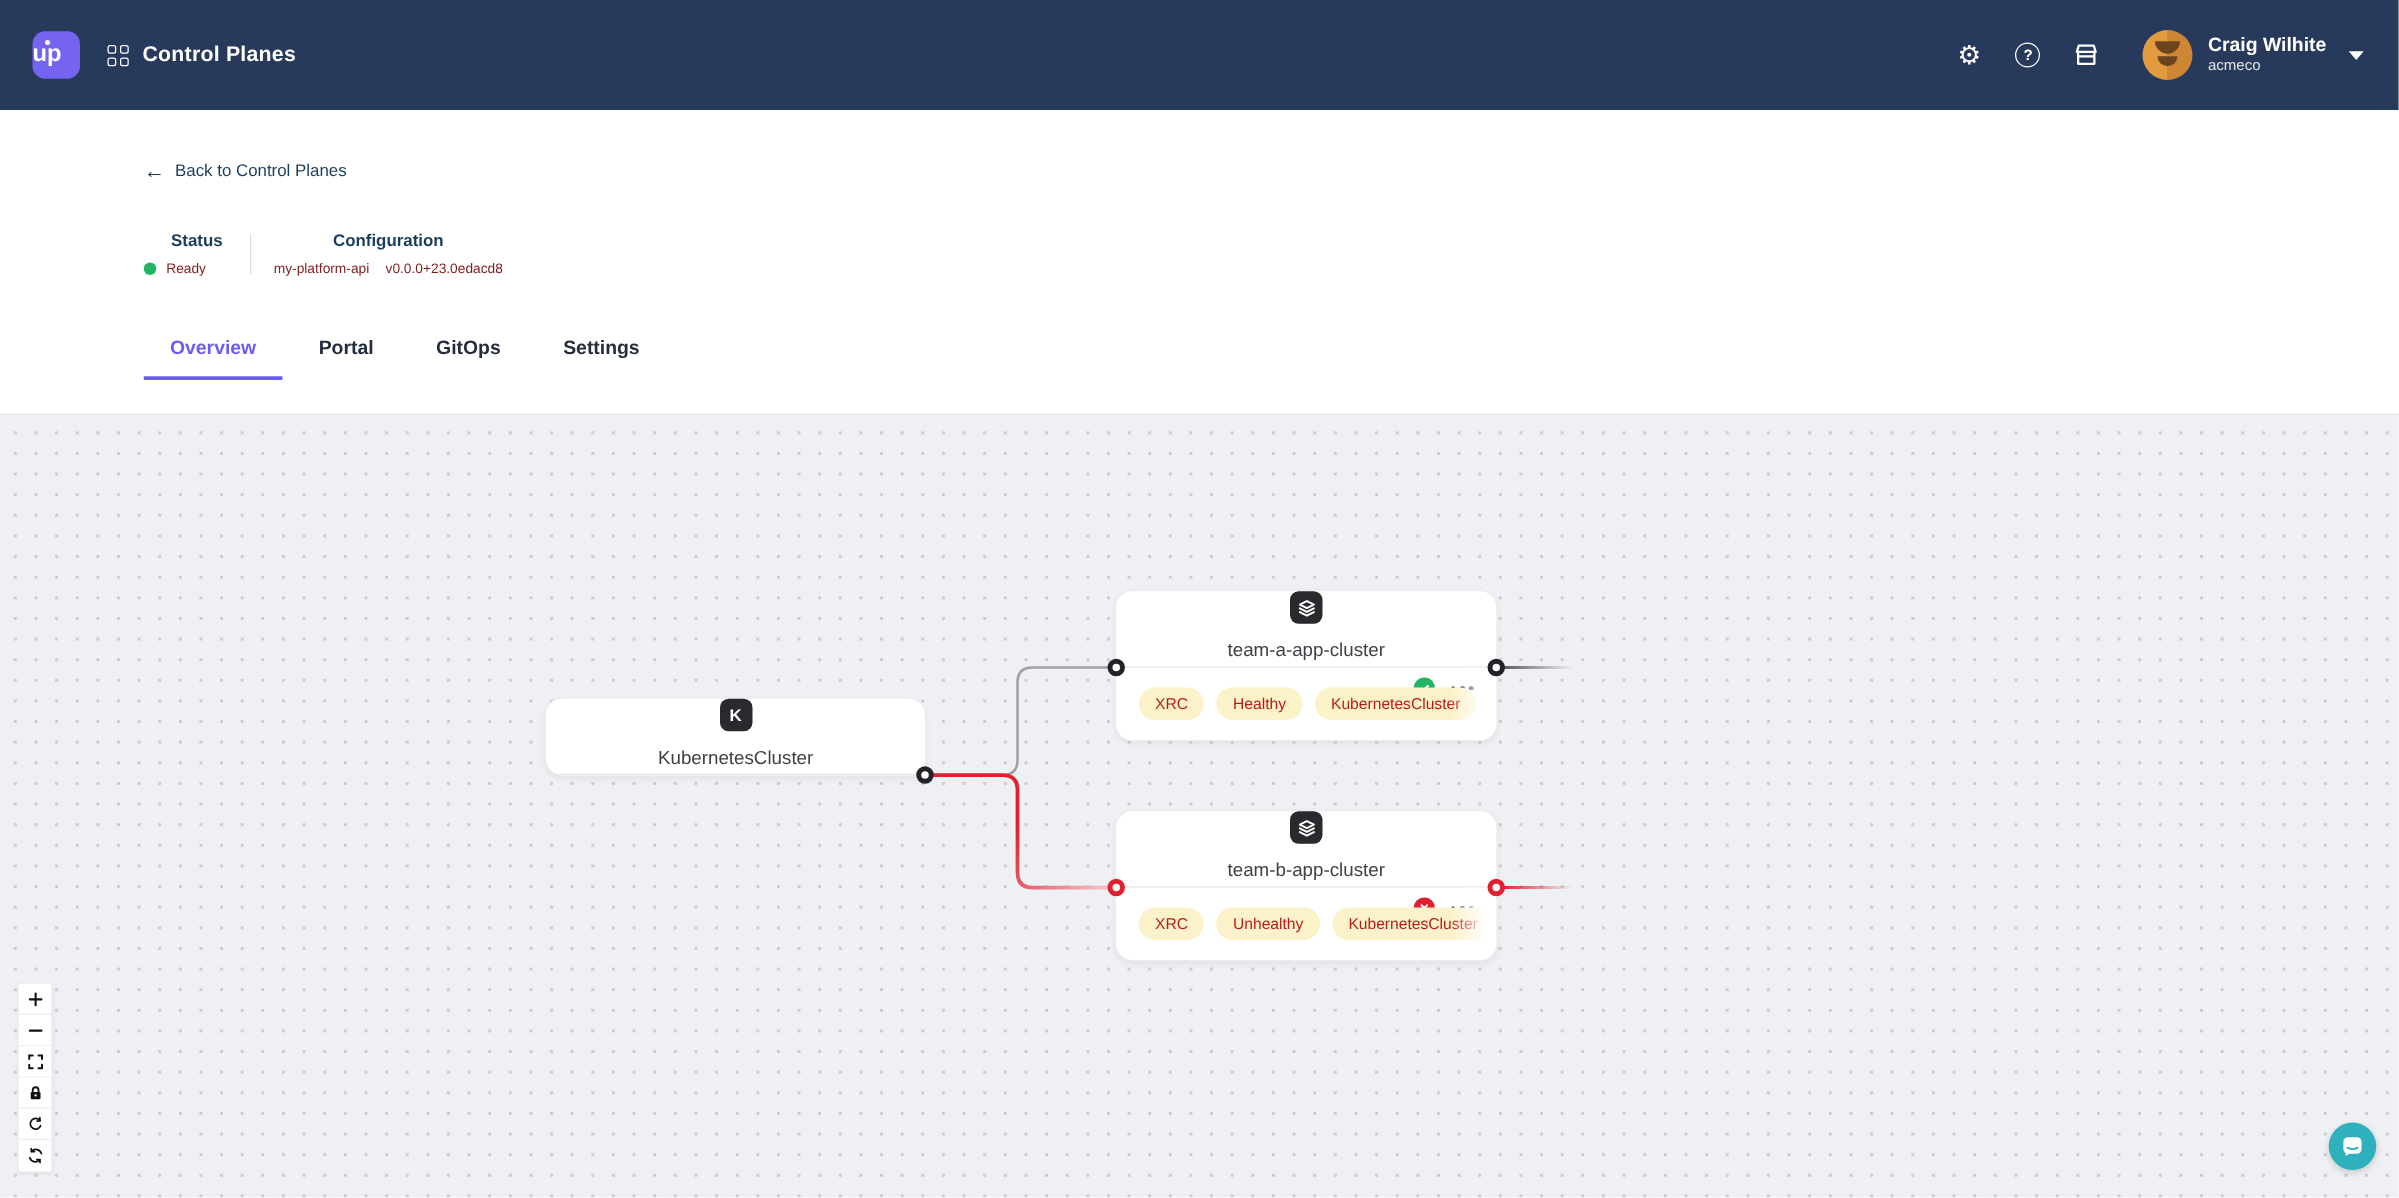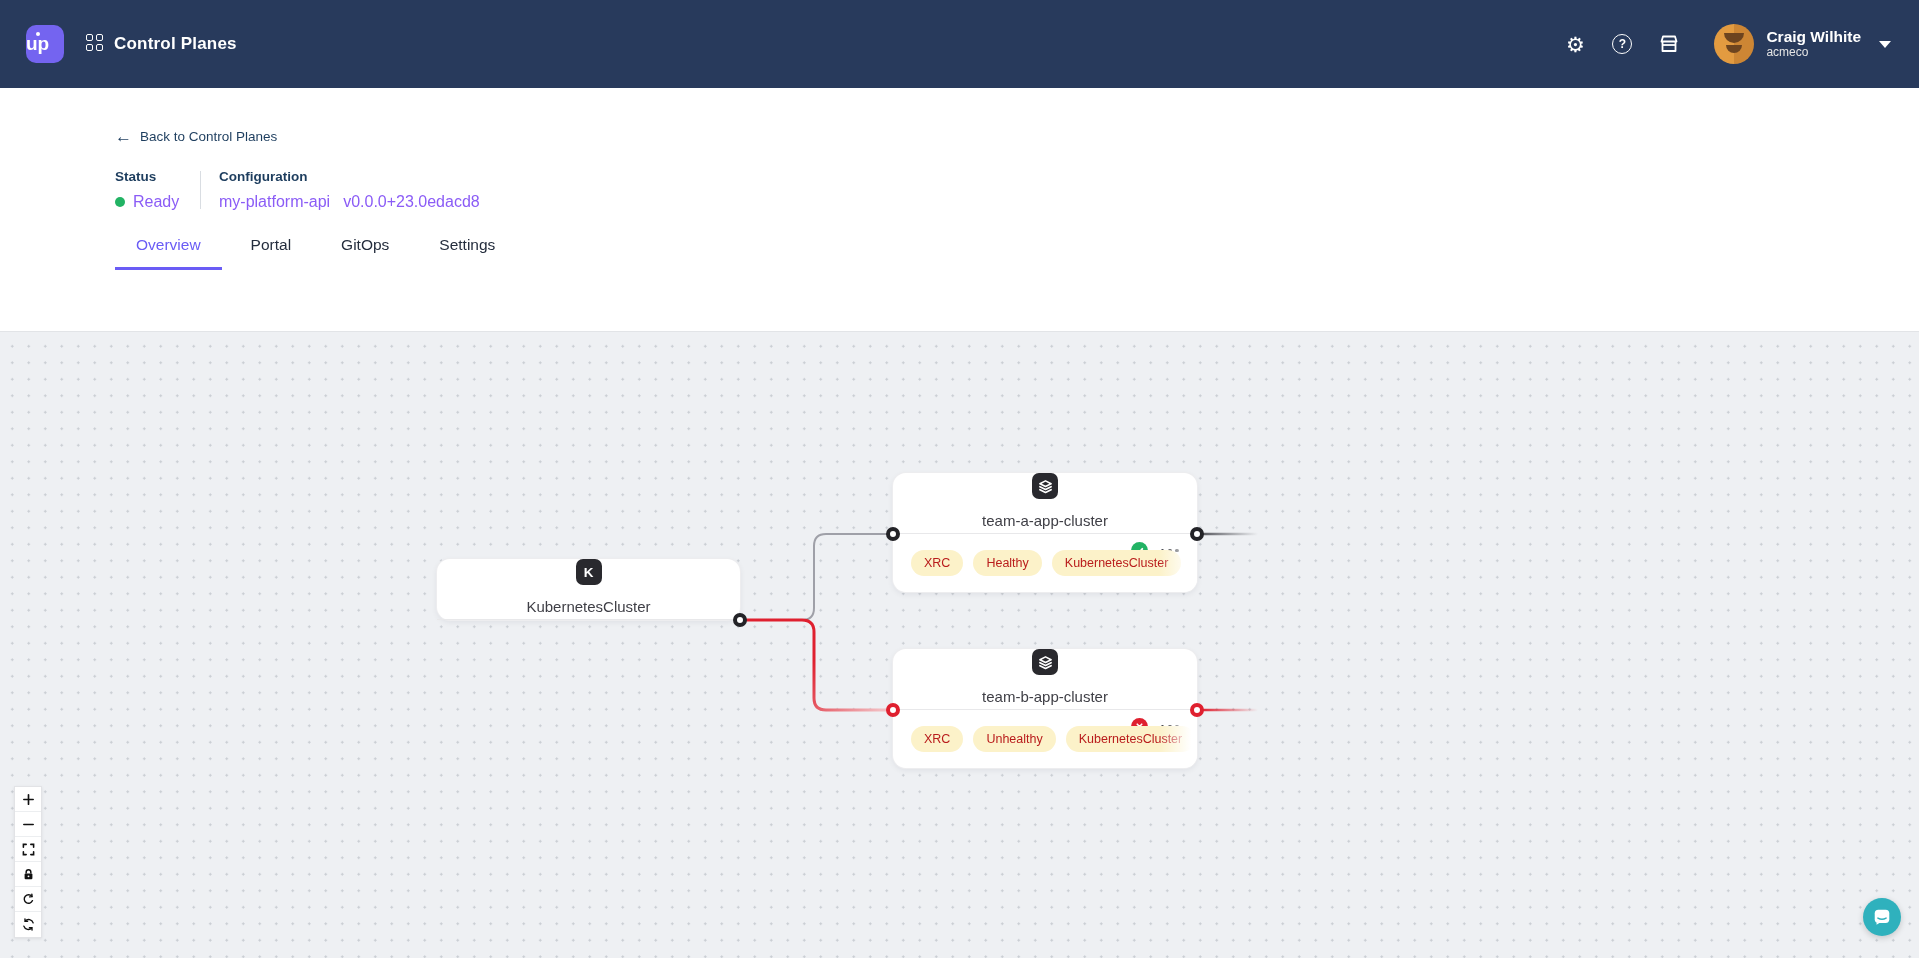--- a/index.html
+++ b/index.html
@@ -4,21 +4,21 @@
 <style>
   * { margin:0; padding:0; box-sizing:border-box; }
   html,body { width:1919px; height:958px; overflow:hidden; font-family:"Liberation Sans",sans-serif; background:#fff; }
   body { display:flex; flex-direction:column; }
 
   
   .navbar { height:88px; background:#283a5c; display:flex; align-items:center; padding:0 28px 0 26px; flex:0 0 auto; }
   .logo { width:38px; height:38px; border-radius:10px; background:#7464f0; color:#fff; display:flex; align-items:center; justify-content:flex-start;
           font-weight:bold; font-size:19px; position:relative; cursor:pointer; }
   .logo .logo-dot { position:absolute; top:7px; left:10px; width:4px; height:4px; border-radius:50%; background:#fff; }
-  .nav-app { display:flex; align-items:flex-start; gap:11px; margin-left:22px; }
+  .nav-app { display:flex; align-items:center; gap:11px; margin-left:22px; }
   .grid-icon { display:grid; grid-template-columns:7px 7px; grid-template-rows:7px 7px; gap:3px; }
   .grid-icon span { border:1.8px solid #fff; border-radius:2px; }
   .nav-title { color:#fff; font-size:17px; font-weight:bold; letter-spacing:.2px; }
   .nav-right { margin-left:auto; display:flex; align-items:center; gap:23px; }
   .nav-ic { width:24px; height:24px; display:flex; align-items:center; justify-content:center; color:#fff; cursor:pointer; }
   .gear-glyph { font-size:21px; line-height:1; }
   .help-circle { width:20px; height:20px; border:1.8px solid #fff; border-radius:50%; display:flex; align-items:center; justify-content:center;
                  font-size:12px; font-weight:bold; color:#fff; }
   .user-block { display:flex; align-items:center; gap:12px; margin-left:10px; cursor:pointer; }
   .avatar { width:40px; height:40px; border-radius:50%; background:linear-gradient(90deg,#e39b40 50%,#cd8634 50%); position:relative; overflow:hidden; }
@@ -27,31 +27,31 @@
   .user-text { display:flex; flex-direction:column; line-height:1.15; }
   .user-name { color:#fff; font-size:15.5px; font-weight:bold; }
   .user-org { color:#e5e5e5; font-size:12px; }
   .caret-down { width:0; height:0; border-left:6px solid transparent; border-right:6px solid transparent; border-top:7px solid #fff; margin-left:6px; }
 
   
   .page-header { height:243px; background:#fff; padding:40px 0 0 115px; flex:0 0 auto; position:relative; }
   .back-link { display:flex; align-items:center; gap:8px; color:#1d3d5e; font-size:13.5px; cursor:pointer; width:max-content; }
   .back-arrow { font-size:17px; line-height:1; color:#1d3d5e; }
   .page-title { margin-top:10px; font-size:27px; font-weight:800; color:#1d3d5e; letter-spacing:-.3px; }
-  .meta-row { margin-top:24px; display:flex; align-items:stretch; }
+  .meta-row { margin-top:40px; display:flex; align-items:stretch;text-align:center; }
   .meta-col { display:flex; flex-direction:column; gap:9px; }
   .meta-col.status-col { width:85px; }
   .meta-col.config-col { padding-left:18px; }
   .meta-divider { width:1px; background:#d9dde2; margin:2px 0; }
   .meta-label { font-size:13.5px; font-weight:bold; color:#1d3d5e; }
-  .meta-value { font-size:16px; color:#8b5cf6; display:flex; align-items:center; gap:8px; }
+  .meta-value { font-size:11px; color:#7f1d1d; display:flex; align-items:center; gap:8px; }
   .ready-dot { width:10px; height:10px; border-radius:50%; background:#22b364; }
   .config-values { display:flex; gap:13px; }
   .tabs { margin-top:25px; display:flex; gap:8px; }
-  .tab { padding:0 21px 13px; font-size:15.5px; font-weight:normal; color:#242d3d; border-bottom:3px solid transparent; cursor:pointer; }
+  .tab { padding:0 21px 13px; font-size:15.5px; font-weight:bold; color:#242d3d; border-bottom:3px solid transparent; cursor:pointer;margin-top:24px; }
   .tab.active { color:#6a5cf5; border-bottom-color:#6a5cf5; }
 
   
   .canvas { flex:1 1 auto; position:relative; background:#eef0f3; border-top:1px solid #e2e4e7;
             background-image:radial-gradient(#c9cdd2 1.2px, transparent 1.3px); background-size:16.5px 16.5px; background-position:4px 6px; }
   .edges-svg { position:absolute; left:0; top:0; width:1919px; height:627px; pointer-events:none; }
 
   .node { position:absolute; background:#fff; border-radius:13px; box-shadow:0 0 0 1px #ededef, 0 2px 6px rgba(25,30,55,.08); cursor:pointer; }
   .node-header { height:61px; display:flex; align-items:center; padding:0 18px; gap:13px; border-bottom:1px solid #e8e8ea;flex-direction:column; }
   .node-icon { width:26px; height:26px; border-radius:7px; background:#29292e; color:#fff; display:flex; align-items:center; justify-content:center;

